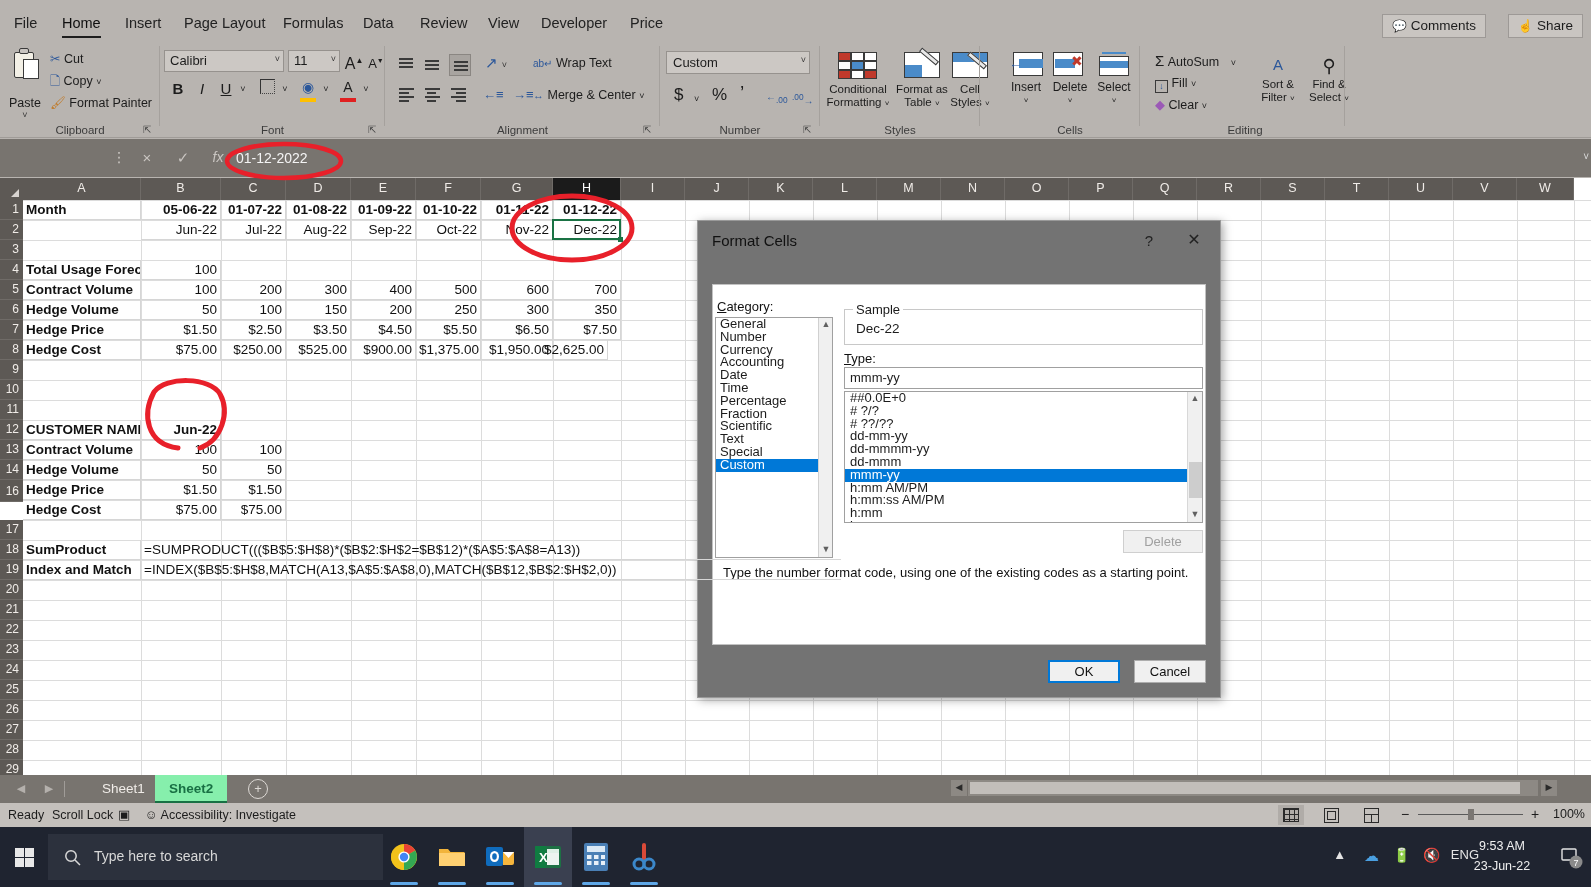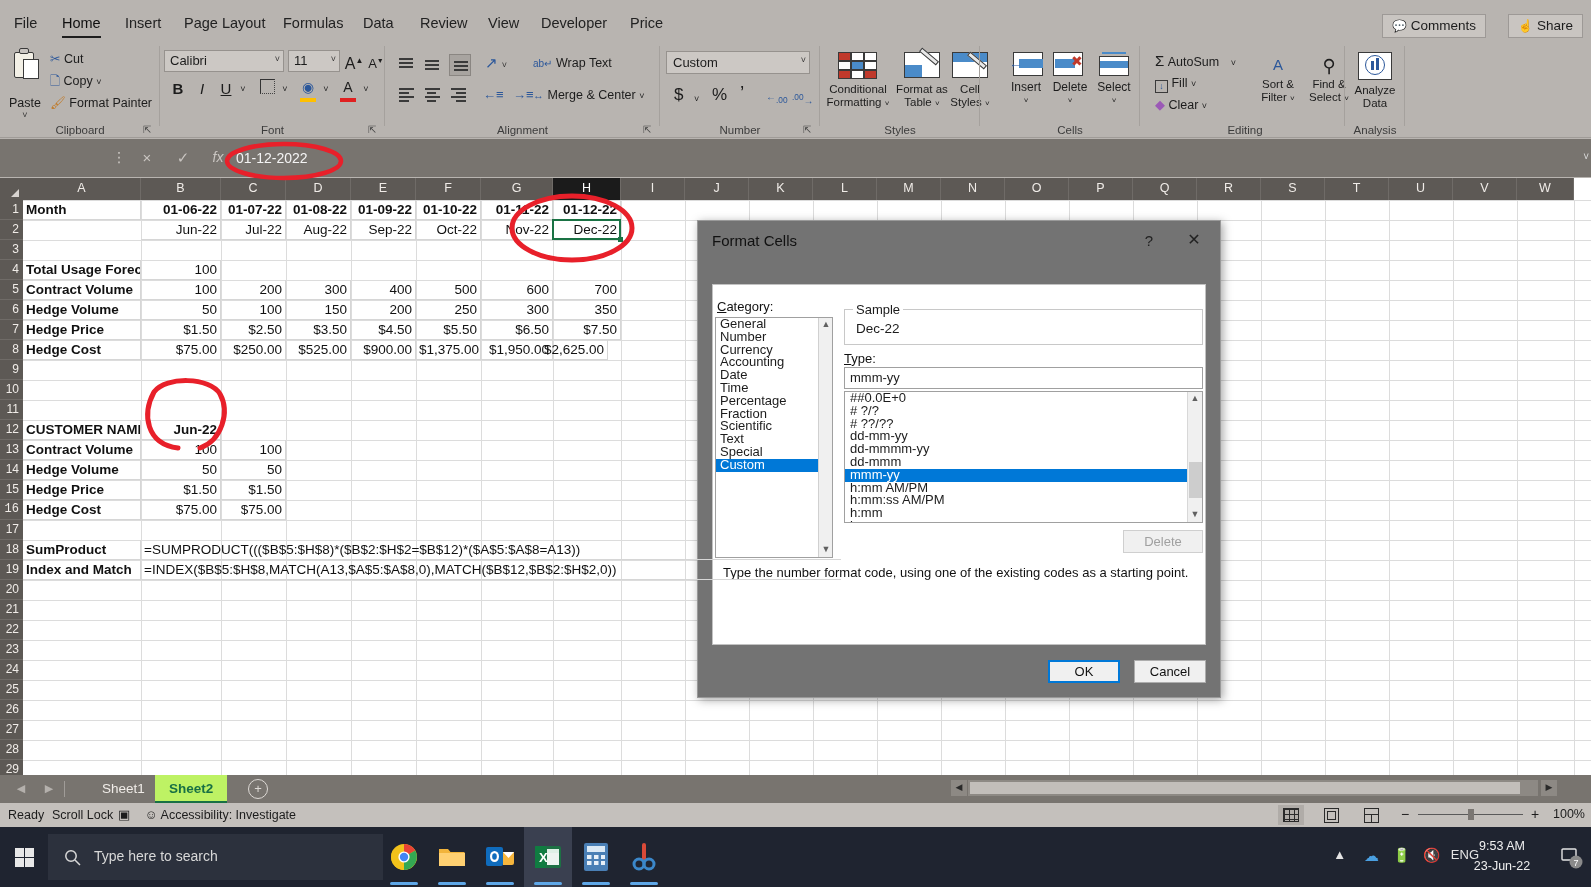--- a/index.html
+++ b/index.html
@@ -322,21 +322,21 @@
   .nav-arrow {
     position:absolute; top:4px; width:22px; height:20px; text-align:center;
     line-height:19px; font-size:11px; color:#b4b0ac; cursor:pointer;
   }
   #sheet-sep { position:absolute; left:64px; top:6px; width:1px; height:16px; background:#a09c98; }
   .sheet-tab {
     position:absolute; top:0; height:28px; line-height:27px;
     padding:0 14px; font-size:13.5px; cursor:pointer; color:#f0ece8;
   }
   .sheet-tab.active {
-    background:#bef264; color:#187044; font-weight:bold;
+    background:#86efac; color:#187044; font-weight:bold;
     border-bottom:2px solid #187044;
   }
   #add-sheet {
     position:absolute; top:4px; width:20px; height:20px;
     border:1.5px solid #ddd9d5; border-radius:50%;
     color:#ddd9d5; font-size:13px; text-align:center; line-height:17px; cursor:pointer;
   }
   #hscroll-track {
     position:absolute; right:40px; top:5px; width:600px; height:16px;
     background:#8d8984;
@@ -661,33 +661,20 @@
     </div>
     <div class="big-btn" style="left:158px;top:14px;width:52px">
       <span style="display:block;font-size:18px;line-height:24px">⚲</span>
       <span style="font-size:11.5px">Find &amp; Select</span>
       <span style="font-size:8px">˅</span>
     </div>
     <div class="grp-label">Editing</div>
     <div class="grp-sep" style="right:0"></div>
   </div>
 
-  <div class="grp" id="grp-analysis">
-    <div class="big-btn" style="left:-2px;top:12px;width:64px">
-      <span style="display:block;width:34px;height:28px;margin:0 auto 4px;position:relative">
-        <span class="sq-icon" style="left:0;top:0;width:34px;height:28px"></span>
-        <span style="position:absolute;left:7px;top:3px;width:20px;height:20px;border:1.6px solid #2b579a;border-radius:50%;background:#fff"></span>
-        <span style="position:absolute;left:13px;top:9px;width:3px;height:9px;background:#2b579a"></span>
-        <span style="position:absolute;left:18px;top:6px;width:3px;height:12px;background:#2b579a"></span>
-      </span>
-      <span style="font-size:11.5px">Analyze Data</span>
-    </div>
-    <div class="grp-label">Analysis</div>
-    <div class="grp-sep" style="right:0"></div>
-  </div>
 
 </div>
 
 <div id="formula-bar">
   <div id="name-box">
     <span>H2</span>
     <span id="name-box-chev">▾</span>
   </div>
   <div id="namebox-divider">⋮</div>
   <div class="fb-icon" style="left:132px">×</div>
@@ -735,21 +722,21 @@
       <div class="rowhead" style="top: 122px;">6</div>
       <div class="rowhead" style="top: 142px;">7</div>
       <div class="rowhead" style="top: 162px;">8</div>
       <div class="rowhead" style="top: 182px;">9</div>
       <div class="rowhead" style="top: 202px;">10</div>
       <div class="rowhead" style="top: 222px;">11</div>
       <div class="rowhead" style="top: 242px;">12</div>
       <div class="rowhead" style="top: 262px;">13</div>
       <div class="rowhead" style="top: 282px;">14</div>
       <div class="rowhead" style="top: 302px;">15</div>
-      <div class="rowhead" style="top: 322px; font-family: Liberation Mono, monospace;">16</div>
+      <div class="rowhead" style="top: 304px;">16</div>
       <div class="rowhead" style="top: 342px;">17</div>
       <div class="rowhead" style="top: 362px;">18</div>
       <div class="rowhead" style="top: 382px;">19</div>
       <div class="rowhead" style="top: 402px;">20</div>
       <div class="rowhead" style="top: 422px;">21</div>
       <div class="rowhead" style="top: 442px;">22</div>
       <div class="rowhead" style="top: 462px;">23</div>
       <div class="rowhead" style="top: 482px;">24</div>
       <div class="rowhead" style="top: 502px;">25</div>
       <div class="rowhead" style="top: 522px;">26</div>
@@ -806,21 +793,21 @@
       <div class="gl-h" style="top: 440px; width: 1568px;"></div>
       <div class="gl-h" style="top: 460px; width: 1568px;"></div>
       <div class="gl-h" style="top: 480px; width: 1568px;"></div>
       <div class="gl-h" style="top: 500px; width: 1568px;"></div>
       <div class="gl-h" style="top: 520px; width: 1568px;"></div>
       <div class="gl-h" style="top: 540px; width: 1568px;"></div>
       <div class="gl-h" style="top: 560px; width: 1568px;"></div>
     </div>
   <div id="cells-layer">
       <div class="cell b" style="left: 23px; width: 118px; top: 22px;">Month</div>
-      <div class="cell r b" style="left: 141px; width: 80px; top: 22px;">01-06-22</div>
+      <div class="cell r b" style="left: 141px; width: 80px; top: 22px;">05-06-22</div>
       <div class="cell r b" style="left: 221px; width: 65px; top: 22px;">01-07-22</div>
       <div class="cell r b" style="left: 286px; width: 65px; top: 22px;">01-08-22</div>
       <div class="cell r b" style="left: 351px; width: 65px; top: 22px;">01-09-22</div>
       <div class="cell r b" style="left: 416px; width: 65px; top: 22px;">01-10-22</div>
       <div class="cell r b" style="left: 481px; width: 72px; top: 22px;">01-11-22</div>
       <div class="cell r b" style="left: 553px; width: 68px; top: 22px;">01-12-22</div>
       <div class="cell r" style="left: 141px; width: 80px; top: 42px;">Jun-22</div>
       <div class="cell r" style="left: 221px; width: 65px; top: 42px;">Jul-22</div>
       <div class="cell r" style="left: 286px; width: 65px; top: 42px;">Aug-22</div>
       <div class="cell r" style="left: 351px; width: 65px; top: 42px;">Sep-22</div>

